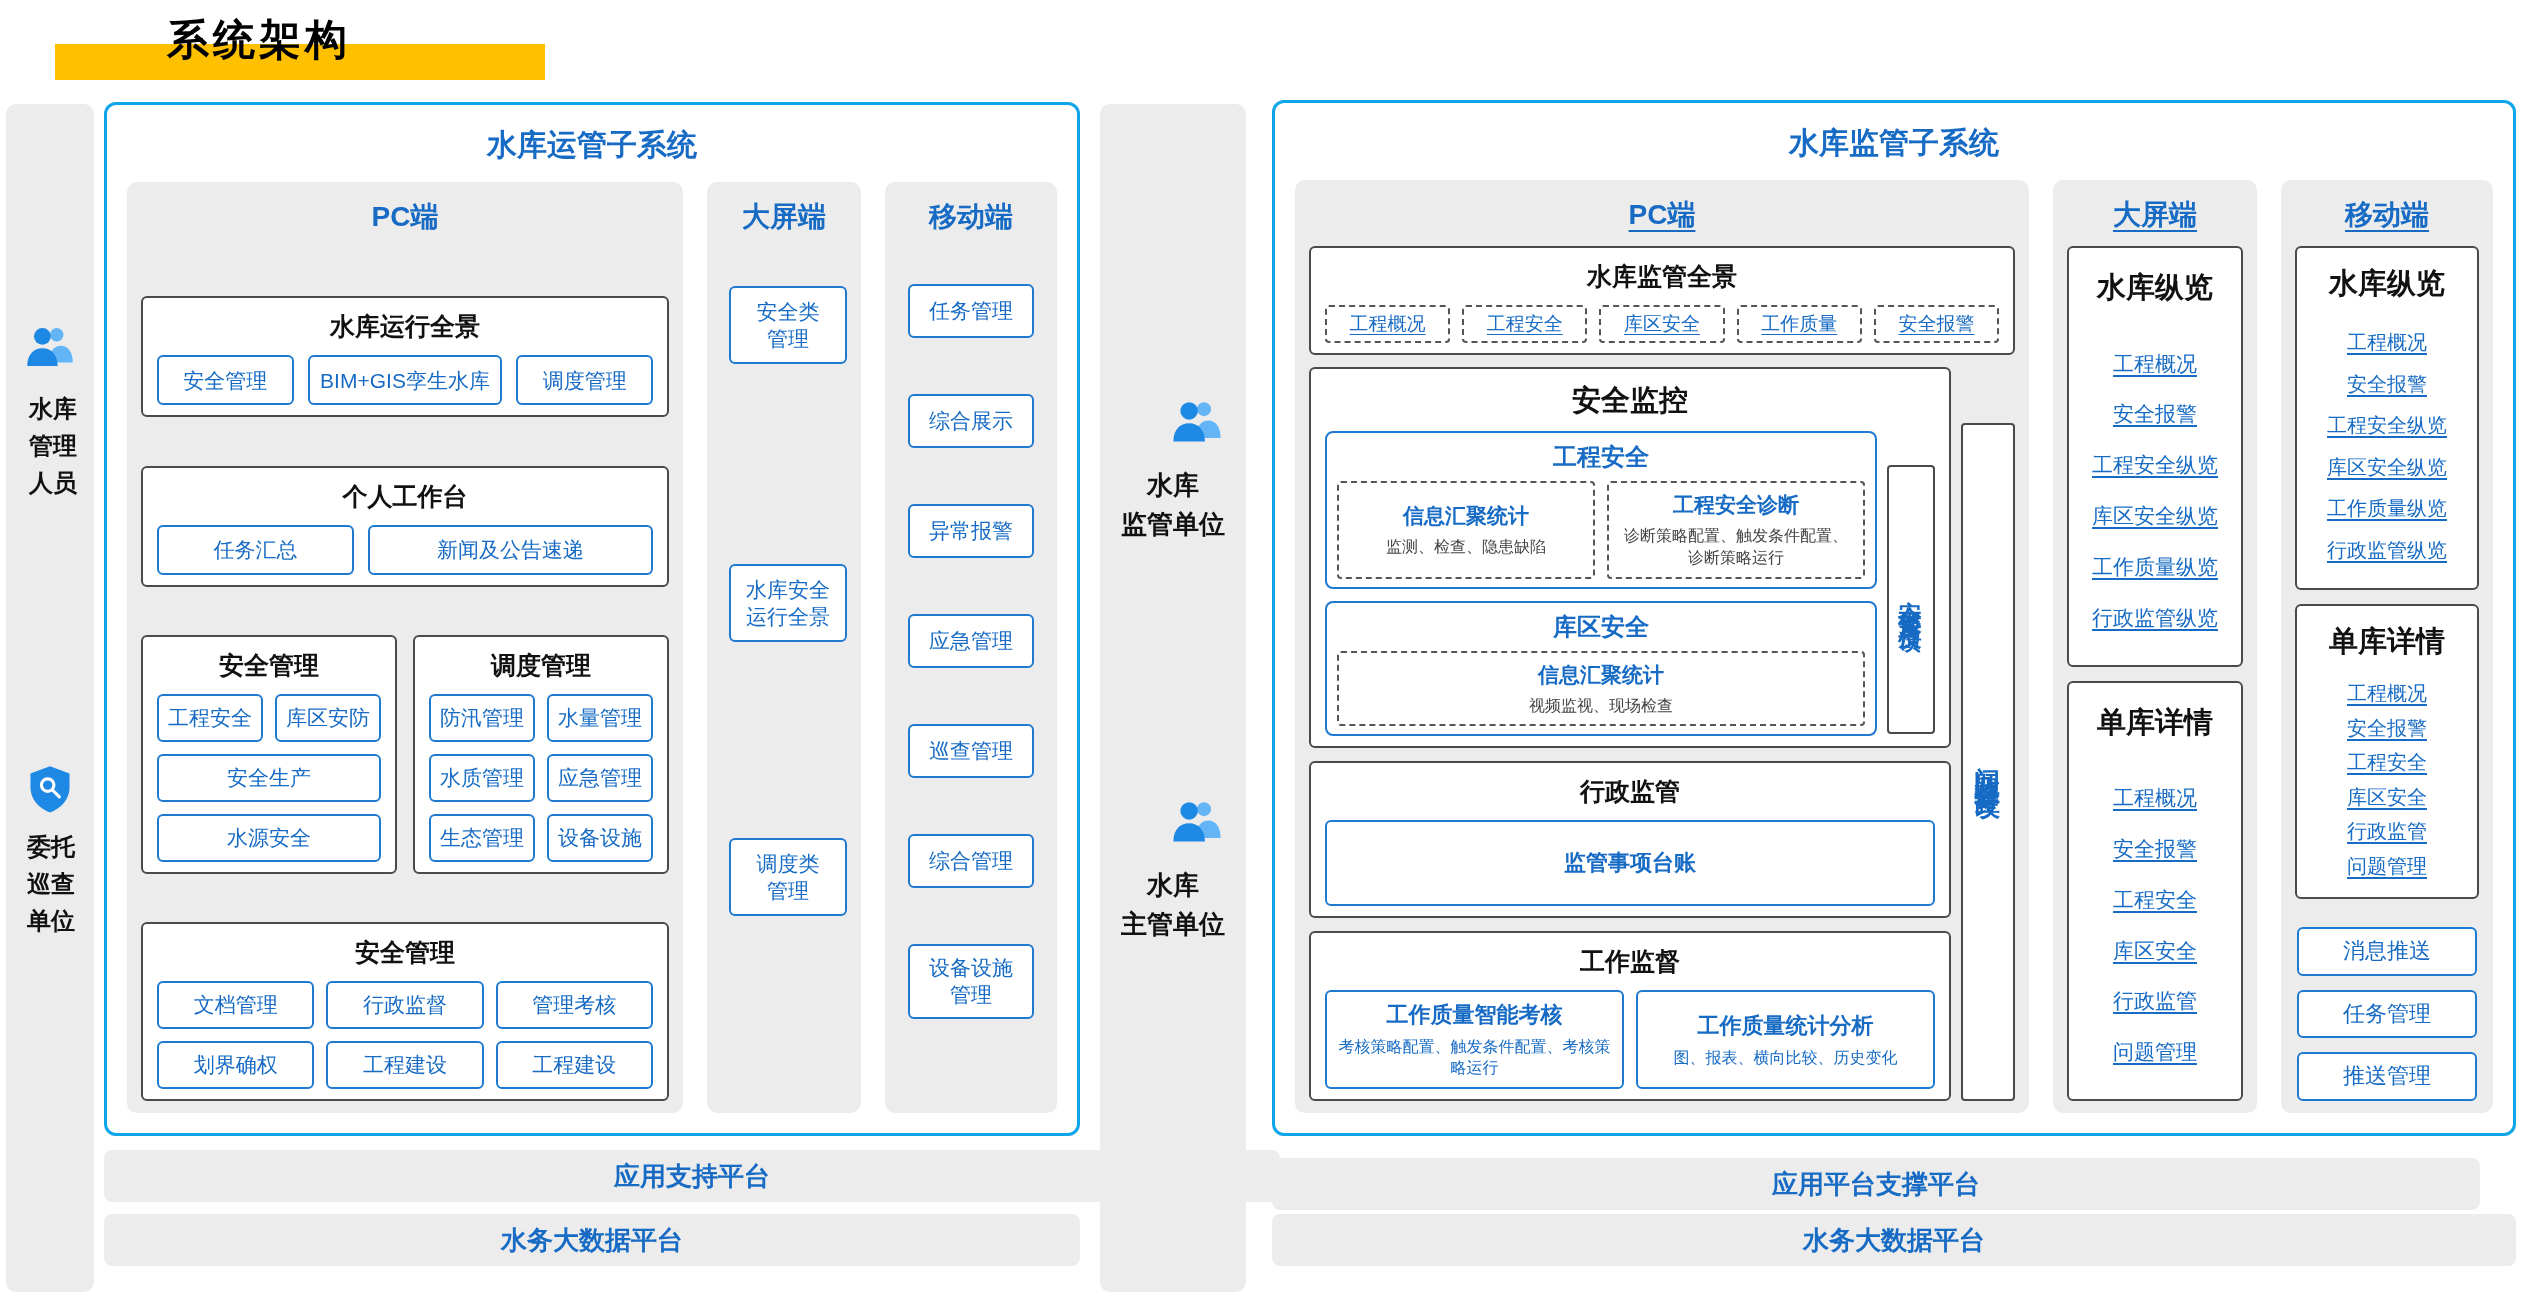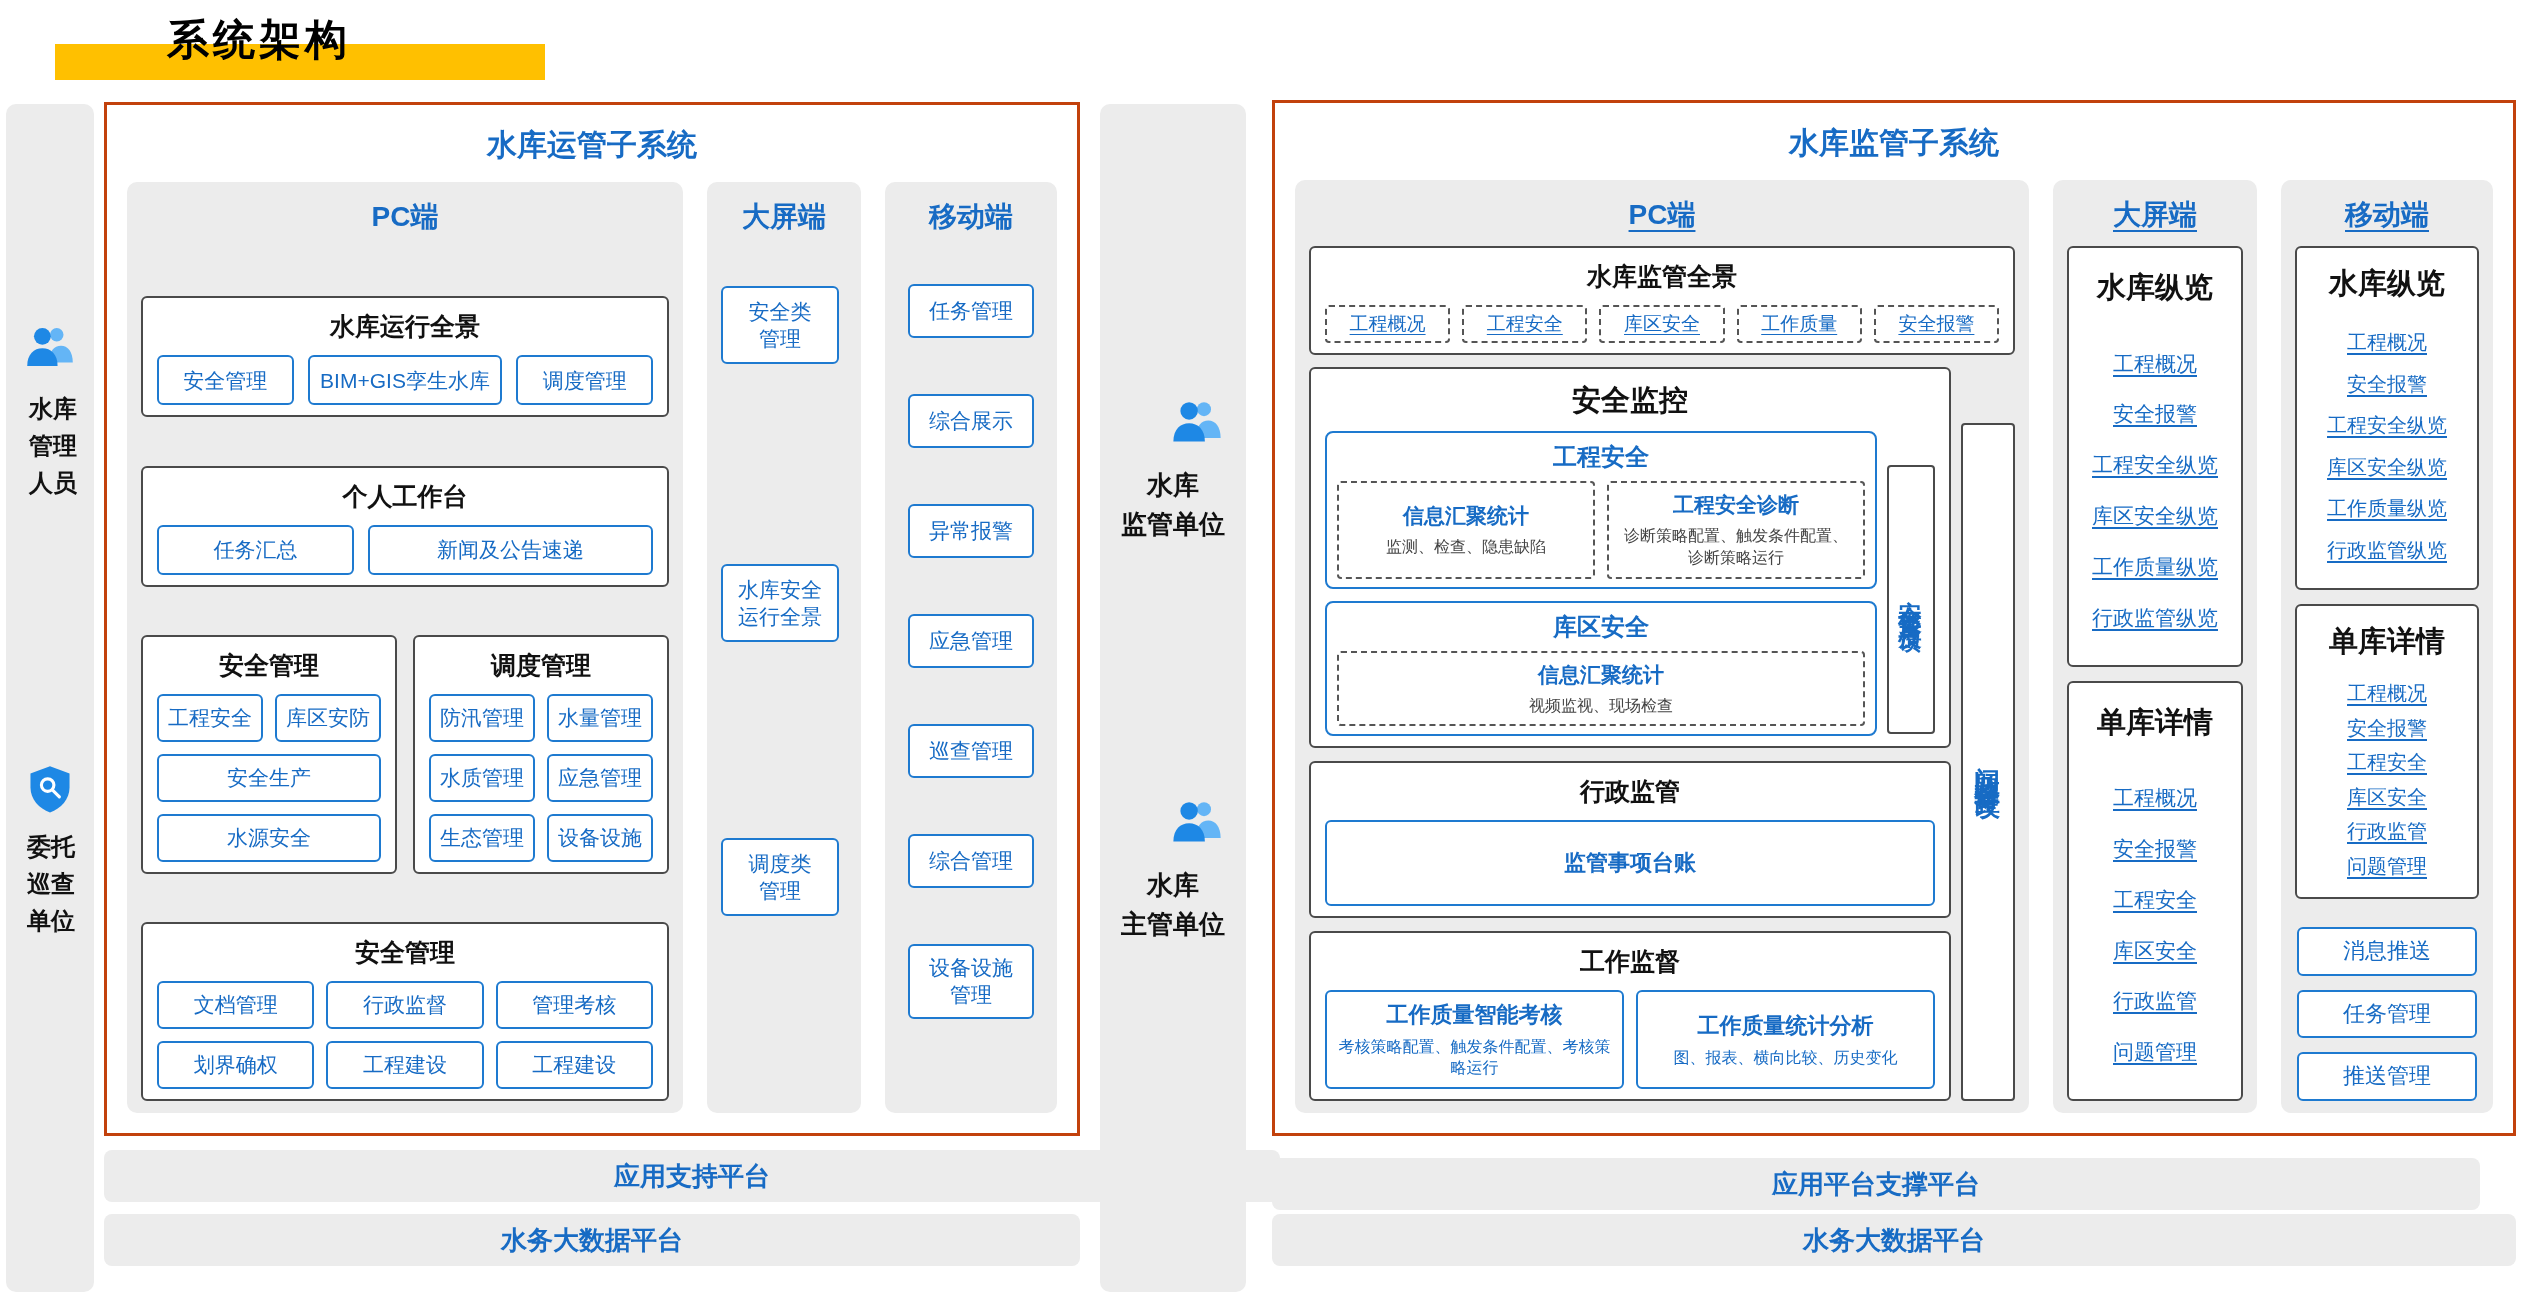--- a/index.html
+++ b/index.html
@@ -17,21 +17,21 @@
   .rail { position:absolute; background:#ececec; border-radius:10px;
           display:flex; flex-direction:column; align-items:center; }
   .left-rail { left:6px; top:104px; width:88px; height:1188px; padding-top:218px; gap:262px; }
   .mid-rail  { left:1100px; top:104px; width:146px; height:1188px; padding-top:292px; gap:252px; }
   .role { display:flex; flex-direction:column; align-items:flex-end; gap:10px; }
   .role-lines { text-align:center; font-weight:bold; color:#111; }
   .left-rail .role-lines { font-size:24px; line-height:1.55; }
   .mid-rail  .role-lines { font-size:26px; line-height:1.5; }
 
   
-  .sysbox { position:absolute; background:#fff; border:3px solid #c2410c; border-radius:0;
+  .sysbox { position:absolute; background:#fff; border:3px solid #0ea5e9; border-radius:12px;
             padding:8px 20px 20px; display:flex; flex-direction:column; }
   .sysbox.ops { left:104px; top:102px; width:976px; height:1034px; }
   .sysbox.sup { left:1272px; top:100px; width:1244px; height:1036px; }
   .sys-title { text-align:center; font-size:30px; font-weight:bold; color:#176bc4; padding:12px 0 16px; }
   .cols { flex:1; display:flex; gap:24px; min-height:0; }
 
   .panel { background:#ececec; border-radius:10px; padding:12px 14px; min-height:0; }
   .panel-label { text-align:center; font-size:28px; font-weight:bold; color:#176bc4; padding:4px 0 12px; }
   .ulabel { text-decoration:underline; text-underline-offset:6px; }
 
@@ -54,21 +54,21 @@
   .g34-row { display:flex; gap:16px; }
   .g34-row .grp { flex:1; }
   .grid2 { display:grid; grid-template-columns:1fr 1fr; gap:12px; }
   .grid3 { display:grid; grid-template-columns:1fr 1fr 1fr; gap:12px; }
   .grid2 .btn, .grid3 .btn { min-height:48px; }
   .span2 { grid-column:1 / span 2; }
 
   
   .ops-screen { width:154px; display:flex; flex-direction:column; }
   .ops-mobile { width:172px; display:flex; flex-direction:column; }
-  .screen-btns { display:flex; flex-direction:column; align-items:flex-start; }
+  .screen-btns { display:flex; flex-direction:column; align-items:flex-end; }
   .screen-btns .btn { width:118px; min-height:78px; }
   .sb1 { margin-top:38px; } .sb2 { margin-top:200px; } .sb3 { margin-top:196px; }
   .mobile-btns { display:flex; flex-direction:column; align-items:center; gap:56px; padding-top:36px; }
   .mobile-btns .btn { width:126px; min-height:54px; }
 
   
   .sup-pc { flex:1; display:flex; flex-direction:column; }
   .pano-row { display:flex; gap:12px; }
   .dnode { flex:1; border:2px dashed #555; border-radius:4px; min-height:38px;
            display:flex; align-items:center; justify-content:center;

